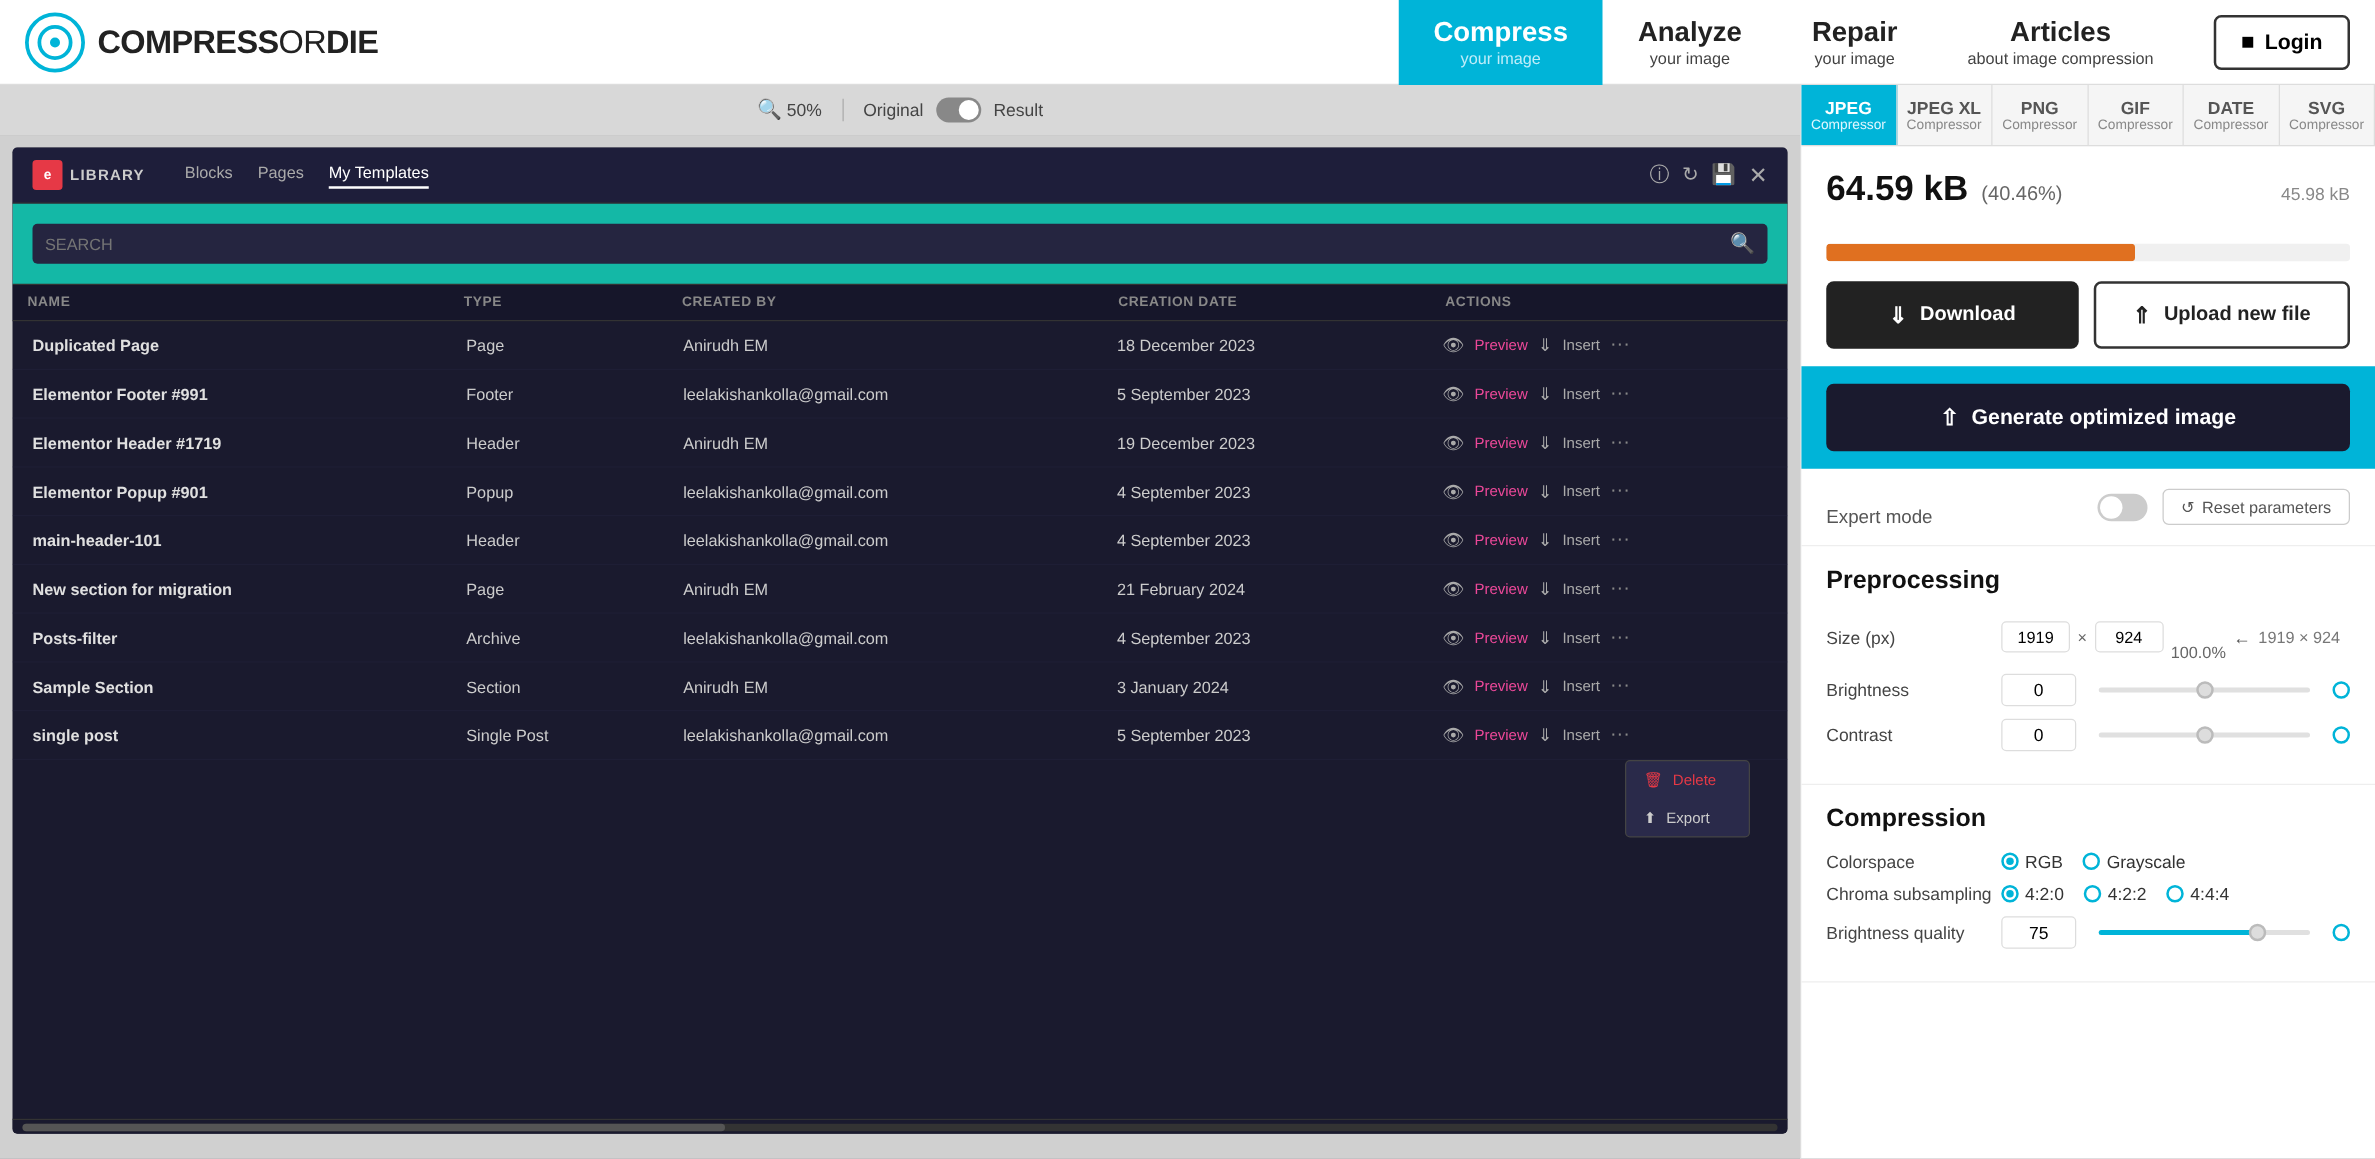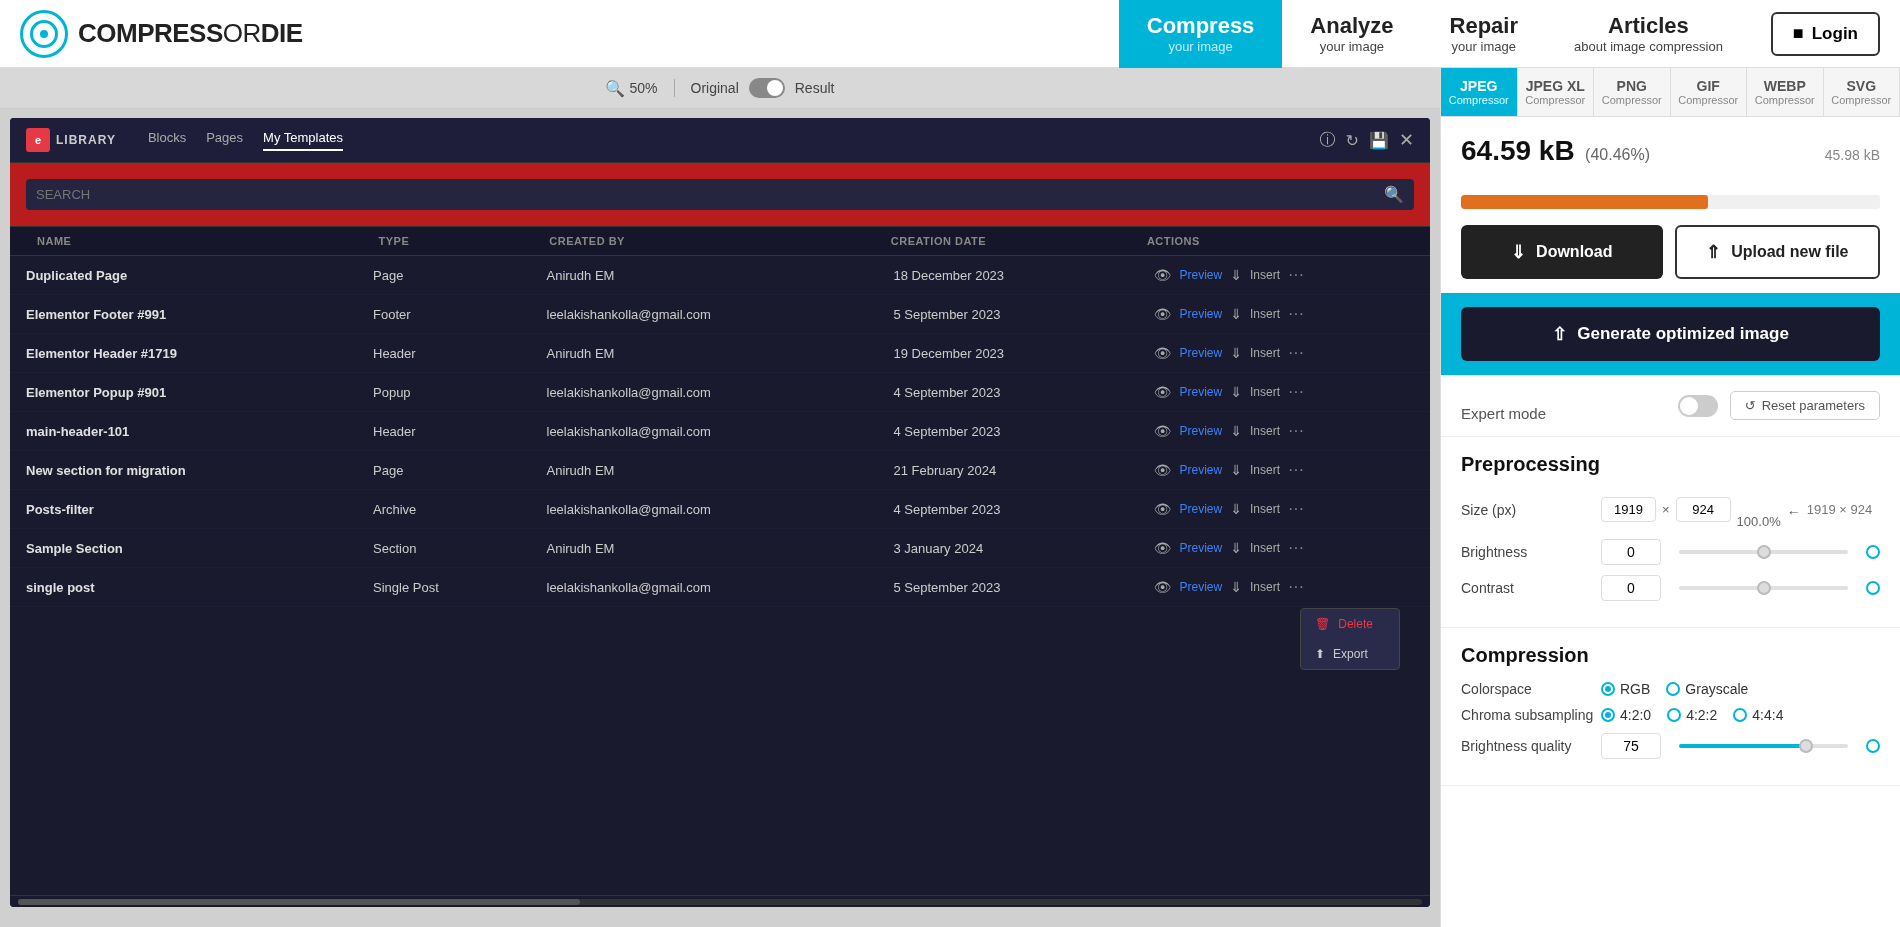--- a/index.html
+++ b/index.html
@@ -82,45 +82,45 @@
     .dialog-logo-icon { width: 24px; height: 24px; background: #e63946; border-radius: 3px; display: flex; align-items: center; justify-content: center; color: #fff; font-size: 11px; font-weight: 900; }
     .dialog-title { color: #ccc; font-size: 12px; font-weight: 600; letter-spacing: 1px; }
     .dialog-tabs { display: flex; gap: 20px; margin-left: 20px; }
     .dialog-tab { color: #aaa; font-size: 13px; cursor: pointer; padding-bottom: 4px; }
     .dialog-tab.active { color: #fff; border-bottom: 2px solid #fff; }
     .dialog-actions { margin-left: auto; display: flex; gap: 10px; align-items: center; }
     .dialog-action-btn { color: #aaa; cursor: pointer; font-size: 16px; background: none; border: none; }
     .close-btn { color: #aaa; cursor: pointer; font-size: 18px; background: none; border: none; }
 
     .dialog-search {
-      padding: 16px 16px; background: #b91c1c; border-bottom: 1px solid #333;
+      padding: 16px 16px; background: #14b8a6; border-bottom: 1px solid #333;
     }
     .search-input-wrap {
       background: #252540; border-radius: 4px; display: flex; align-items: center;
       padding: 6px 10px; gap: 8px;
     }
     .search-input-wrap input {
       background: none; border: none; color: #aaa; font-size: 13px; outline: none; flex: 1;
     }
 
     .dialog-table { flex: 1; overflow-y: auto; }
     .table-header {
       display: grid; grid-template-columns: 2fr 1fr 2fr 1.5fr 1.5fr;
-      padding: 8px 27px; background: #16162a; border-bottom: 1px solid #333;
+      padding: 8px 12px; background: #16162a; border-bottom: 1px solid #333;
       font-size: 11px; color: #888; font-weight: 600; letter-spacing: 0.5px;
     }
     .table-row {
       display: grid; grid-template-columns: 2fr 1fr 2fr 1.5fr 1.5fr;
       padding: 10px 16px; border-bottom: 1px solid #1e1e35; align-items: center;
       font-size: 13px; color: #ccc; position: relative;
     }
     .row-name { font-weight: 600; color: #e0e0e0; }
     .row-actions { display: flex; align-items: center; gap: 8px; }
     .eye-icon { color: #aaa; font-size: 14px; }
-    .preview-btn { color: #3b82f6; font-size: 12px; cursor: pointer; }
+    .preview-btn { color: #ec4899; font-size: 12px; cursor: pointer; }
     .insert-icon { color: #aaa; font-size: 14px; cursor: pointer; }
     .insert-text { color: #aaa; font-size: 12px; cursor: pointer; }
     .more-btn { color: #888; cursor: pointer; font-size: 16px; background: none; border: none; }
 
     
     .context-menu {
       position: absolute; right: 30px; top: 490px; background: #2a2a4a; border-radius: 4px;
       border: 1px solid #444; z-index: 50; min-width: 100px; overflow: hidden;
     }
     .context-item { padding: 8px 14px; font-size: 12px; color: #ccc; cursor: pointer; display: flex; align-items: center; gap: 8px; }
@@ -470,21 +470,21 @@
       </div>
       <div class="comp-tab">
         <div class="tab-name">PNG</div>
         <div class="tab-sub">Compressor</div>
       </div>
       <div class="comp-tab">
         <div class="tab-name">GIF</div>
         <div class="tab-sub">Compressor</div>
       </div>
       <div class="comp-tab">
-        <div class="tab-name">WEBP</div>
+        <div class="tab-name">DATE</div>
         <div class="tab-sub">Compressor</div>
       </div>
       <div class="comp-tab">
         <div class="tab-name">SVG</div>
         <div class="tab-sub">Compressor</div>
       </div>
     </div>
 
     <div class="stats-section">
       <div class="file-size-row">

